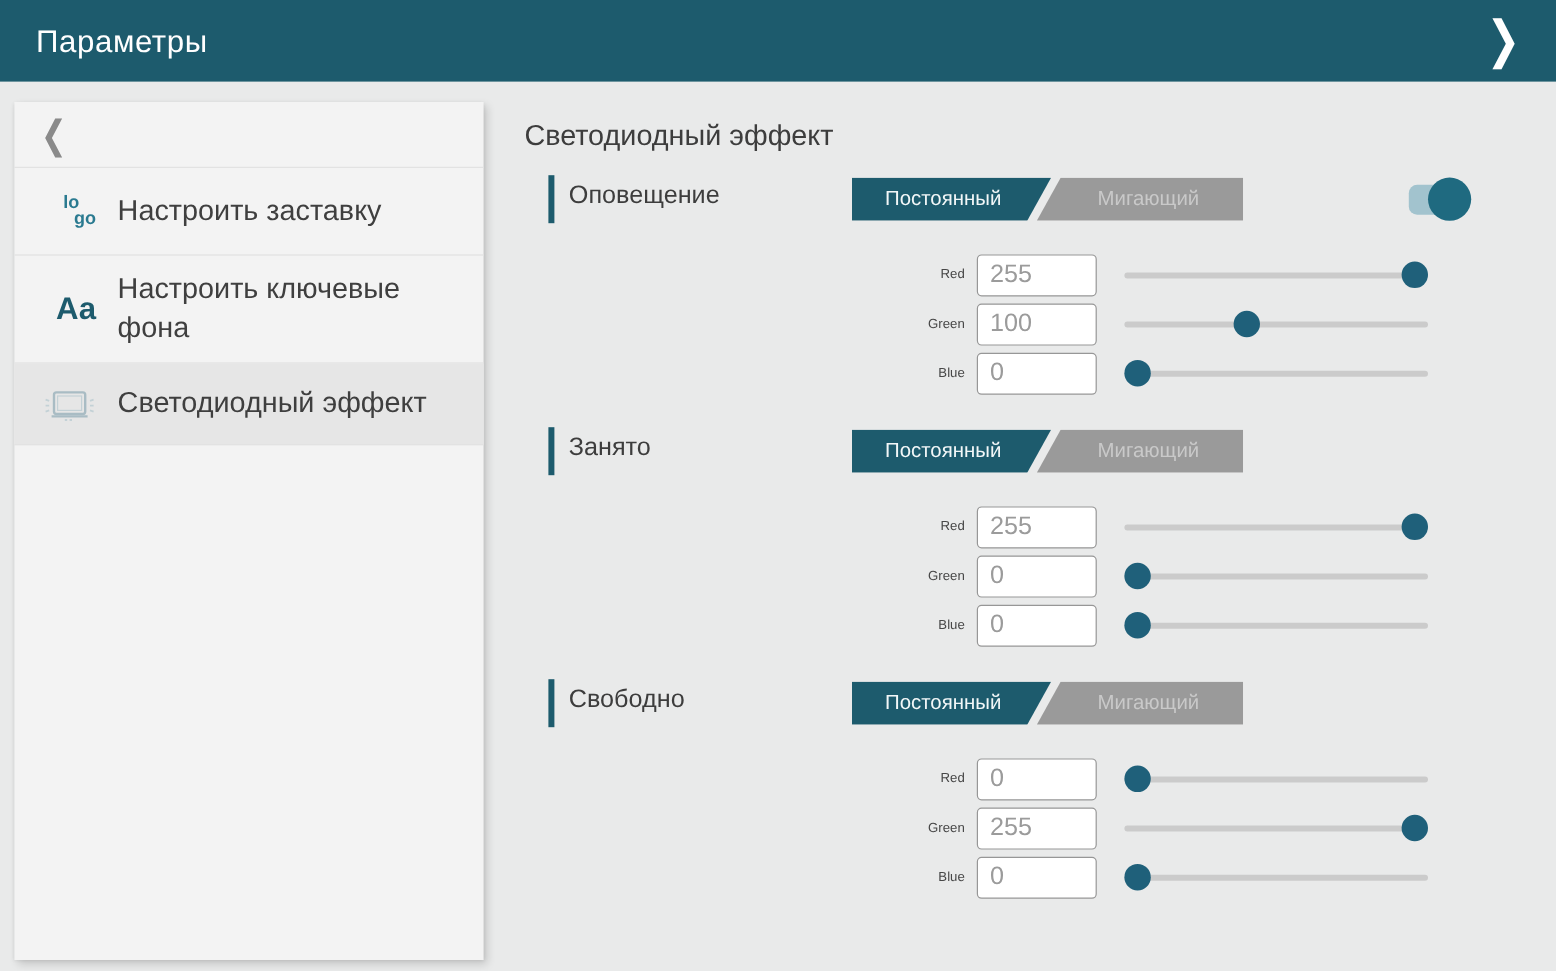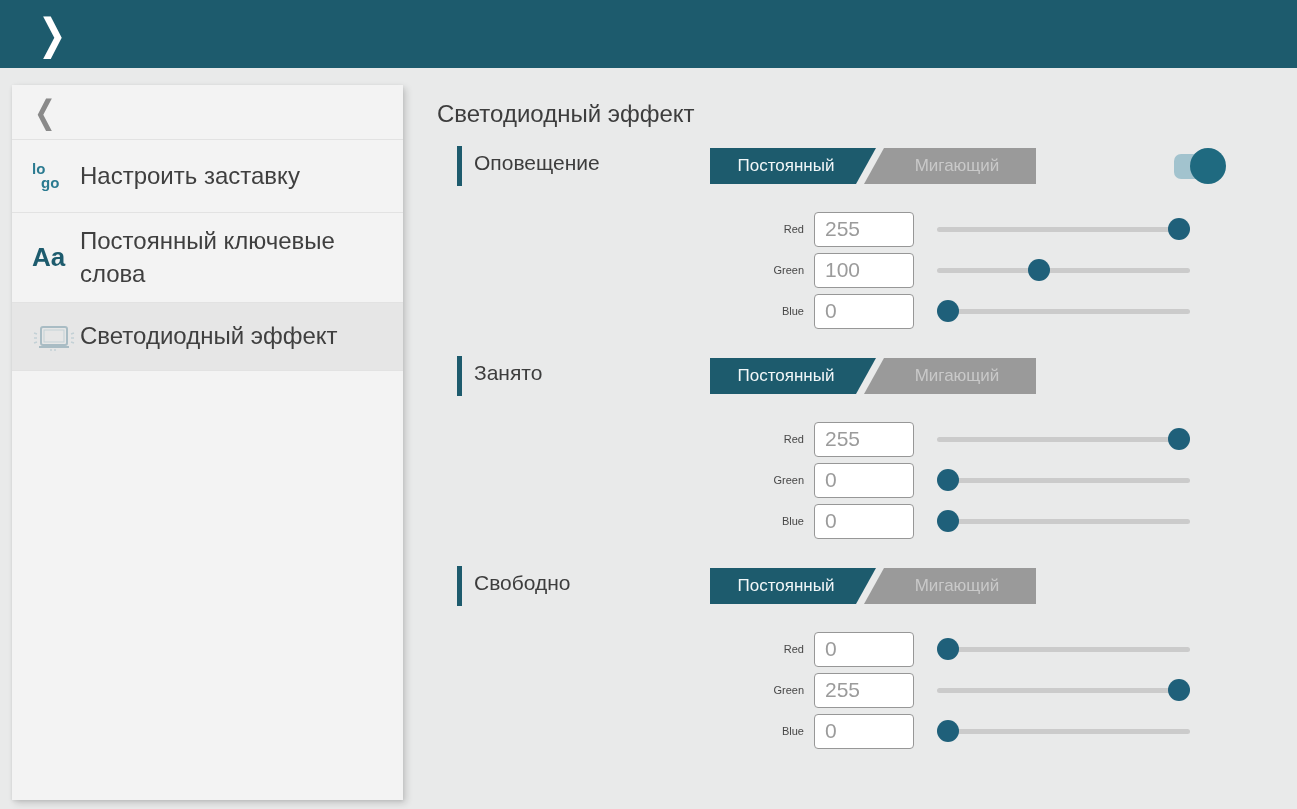--- a/index.html
+++ b/index.html
@@ -31,21 +31,21 @@
   .sidebar-back {
     height:55px; display:flex; align-items:center; padding-left:22px;
     border-bottom:1px solid #e2e2e2; cursor:pointer;
   }
   .back-chevron { color:#8a8a8a; font-size:26px; font-weight:bold; transform:scaleY(1.25); }
   .sidebar-item {
     display:flex; align-items:center; padding:0 14px 0 20px;
     border-bottom:1px solid #e2e2e2; cursor:pointer;
   }
   .sidebar-item.selected { background:#e6e6e6; }
-  .si-icon { width:48px; min-width:48px; display:flex; align-items:center; justify-content:flex-start; }
+  .si-icon { width:48px; min-width:48px; display:flex; align-items:center; justify-content:flex-end; margin-right:18px; }
   .si-label { font-size:24px; color:#3f3f3f; line-height:1.35; }
   .logo-icon { color:#2a7a90; font-size:15px; font-weight:bold; line-height:.95; text-align:left; }
   .logo-icon .g2 { margin-left:9px; }
   .aa-icon { color:#1d5b6d; font-size:26px; font-weight:bold; }
   
   .main { position:absolute; left:437px; top:85px; width:860px; }
   .main-title { font-size:24px; color:#3d3d3d; font-weight:400; margin:15px 0 16px 0; }
   .section { margin-bottom:23px; }
   .section-header { position:relative; height:44px; margin-bottom:21px; }
   .accent-bar {
@@ -94,20 +94,21 @@
   .slider-thumb {
     position:absolute; top:1px; width:22px; height:22px; border-radius:50%;
     background:#1f607a;
   }
   svg { display:block; }
 </style>
 </head>
 <body>
 
 <div class="app-header">
+  <div class="app-title">Параметры</div>
   <div class="header-chevron">❯</div>
 </div>
 
 <div class="sidebar">
   <div class="sidebar-back">
     <span class="back-chevron">❮</span>
   </div>
   <div id="sidebar-items">
       <div class="sidebar-item" style="height: 73px;">
     <span class="si-icon">
@@ -115,21 +116,21 @@
             <div>lo</div>
             <div class="g2">go</div>
           </div>
         </span>
     <span class="si-label">Настроить заставку</span>
   </div>
       <div class="sidebar-item" style="height: 90px;">
     <span class="si-icon">
           <div class="aa-icon">Aa</div>
         </span>
-    <span class="si-label">Постоянный ключевые слова</span>
+    <span class="si-label">Настроить ключевые фона</span>
   </div>
       <div class="sidebar-item selected" style="height: 68px;">
     <span class="si-icon">
           <svg width="44" height="36" viewBox="0 0 44 36">
             <rect x="9" y="8" width="26" height="18" rx="2" fill="none" stroke="#a9bcc4" stroke-width="2"></rect>
             <rect x="12" y="11" width="20" height="12" fill="none" stroke="#c3d1d6" stroke-width="1"></rect>
             <line x1="7" y1="28" x2="37" y2="28" stroke="#a9bcc4" stroke-width="2"></line>
             <line x1="2" y1="14" x2="5" y2="15" stroke="#c3d1d6" stroke-width="1.5"></line>
             <line x1="2" y1="19" x2="5" y2="19" stroke="#c3d1d6" stroke-width="1.5"></line>
             <line x1="2" y1="24" x2="5" y2="23" stroke="#c3d1d6" stroke-width="1.5"></line>

